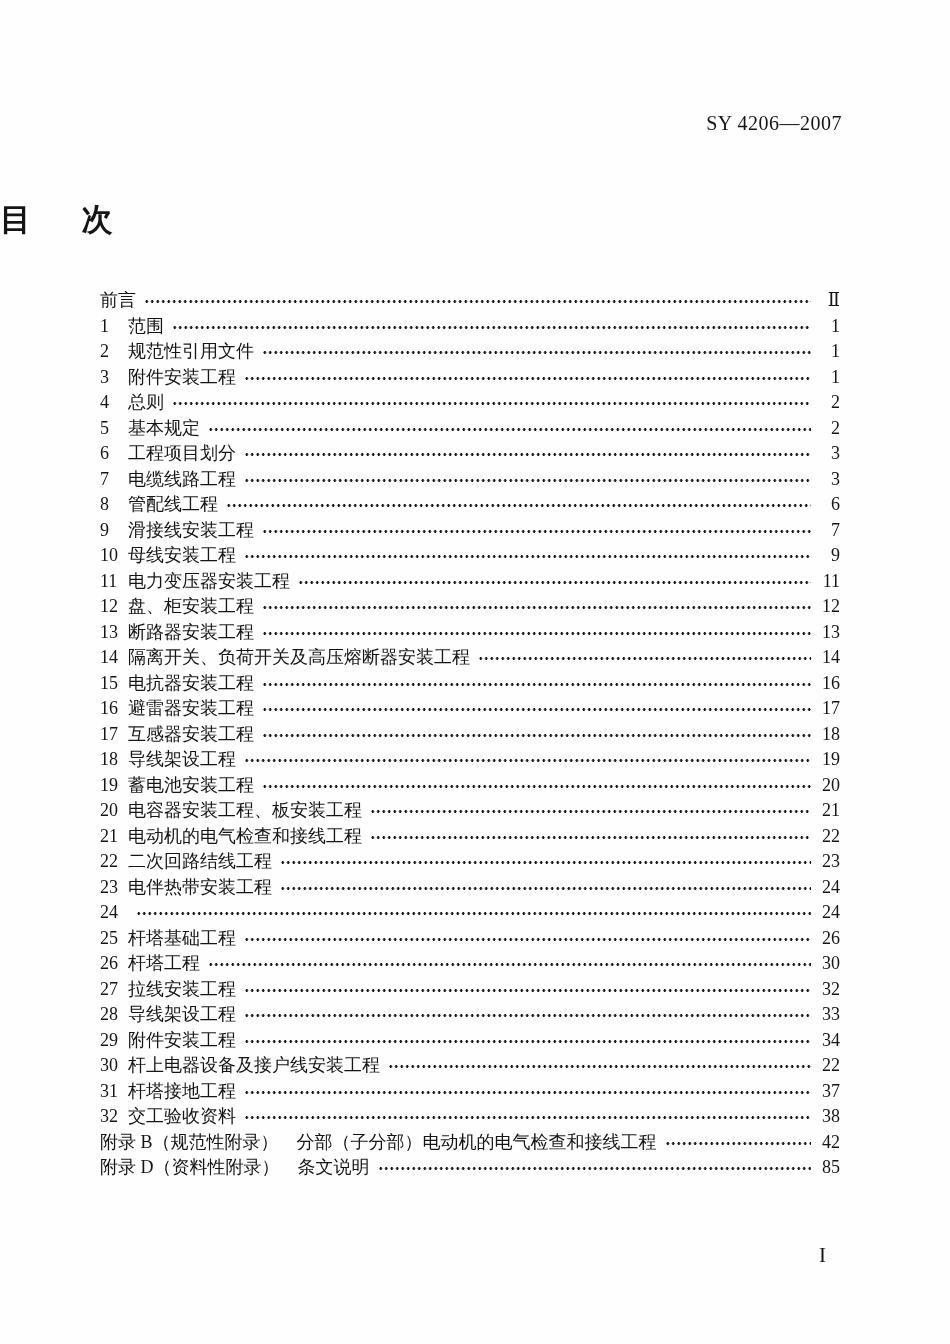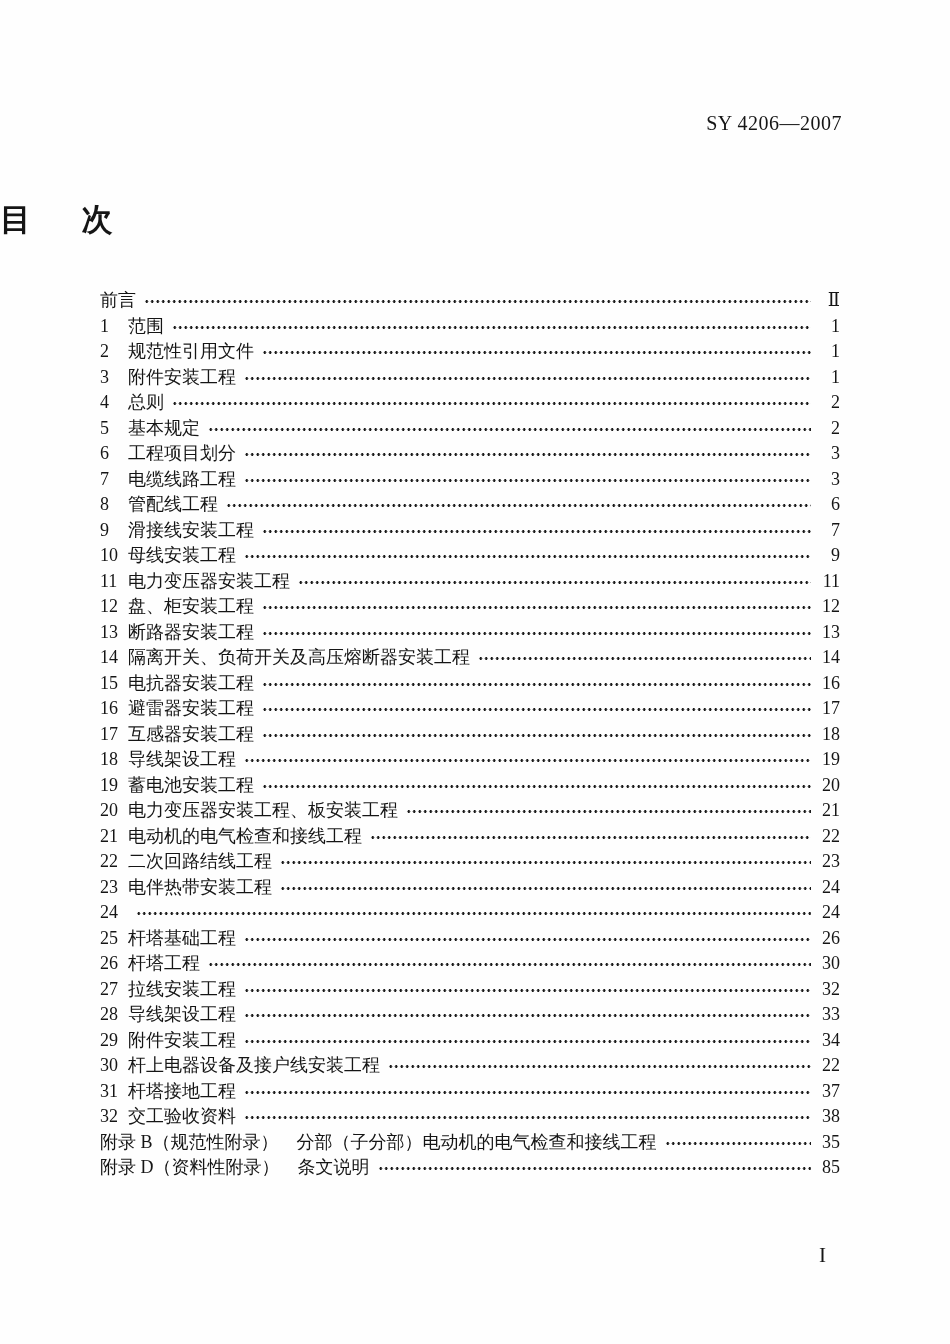--- a/index.html
+++ b/index.html
@@ -230,21 +230,21 @@
 
   <div class="toc-row">
     <span class="num">19</span>
     <span class="label">蓄电池安装工程</span>
     <span class="leader"></span>
     <span class="pagenum">20</span>
   </div>
 
   <div class="toc-row">
     <span class="num">20</span>
-    <span class="label">电力变压器安装工程、板安装工程</span>
+    <span class="label">电容器安装工程、板安装工程</span>
     <span class="leader"></span>
     <span class="pagenum">21</span>
   </div>
 
   <div class="toc-row">
     <span class="num">21</span>
     <span class="label">电动机的电气检查和接线工程</span>
     <span class="leader"></span>
     <span class="pagenum">22</span>
   </div>
@@ -323,21 +323,21 @@
     <span class="label">交工验收资料</span>
     <span class="leader"></span>
     <span class="pagenum">38</span>
   </div>
 
 
   <div class="toc-row">
 
     <span class="label">附录 B（规范性附录）　分部（子分部）电动机的电气检查和接线工程</span>
     <span class="leader"></span>
-    <span class="pagenum">35</span>
+    <span class="pagenum">42</span>
   </div>
 
 
   <div class="toc-row">
 
     <span class="label">附录 D（资料性附录）　条文说明</span>
     <span class="leader"></span>
     <span class="pagenum">85</span>
   </div>
 </div>

